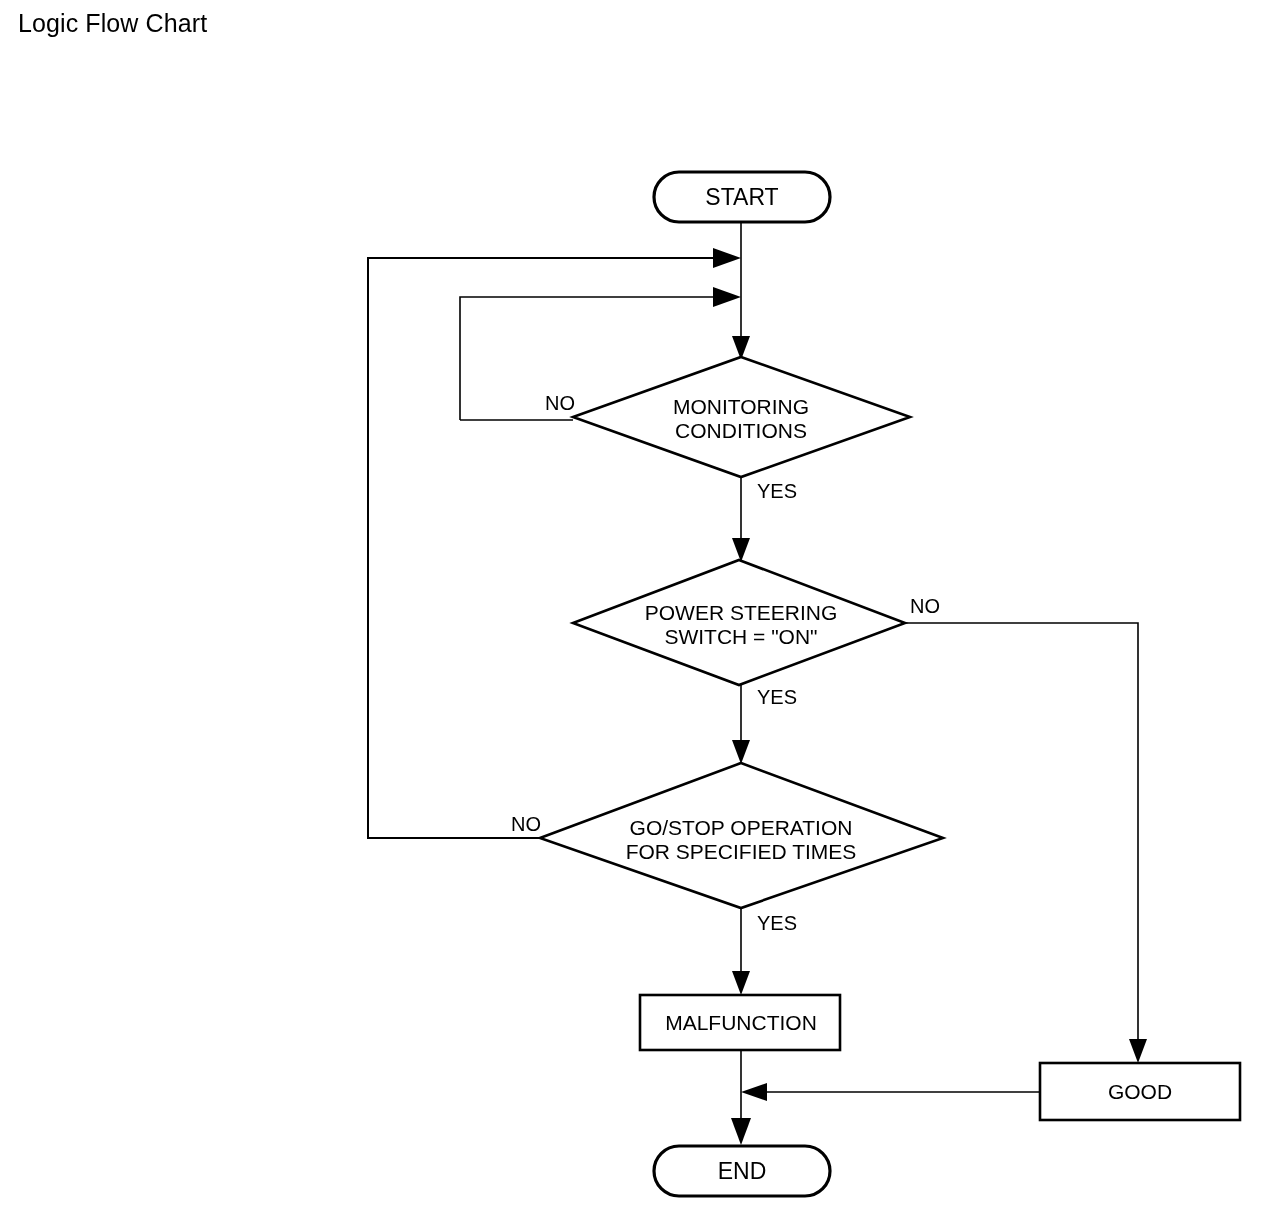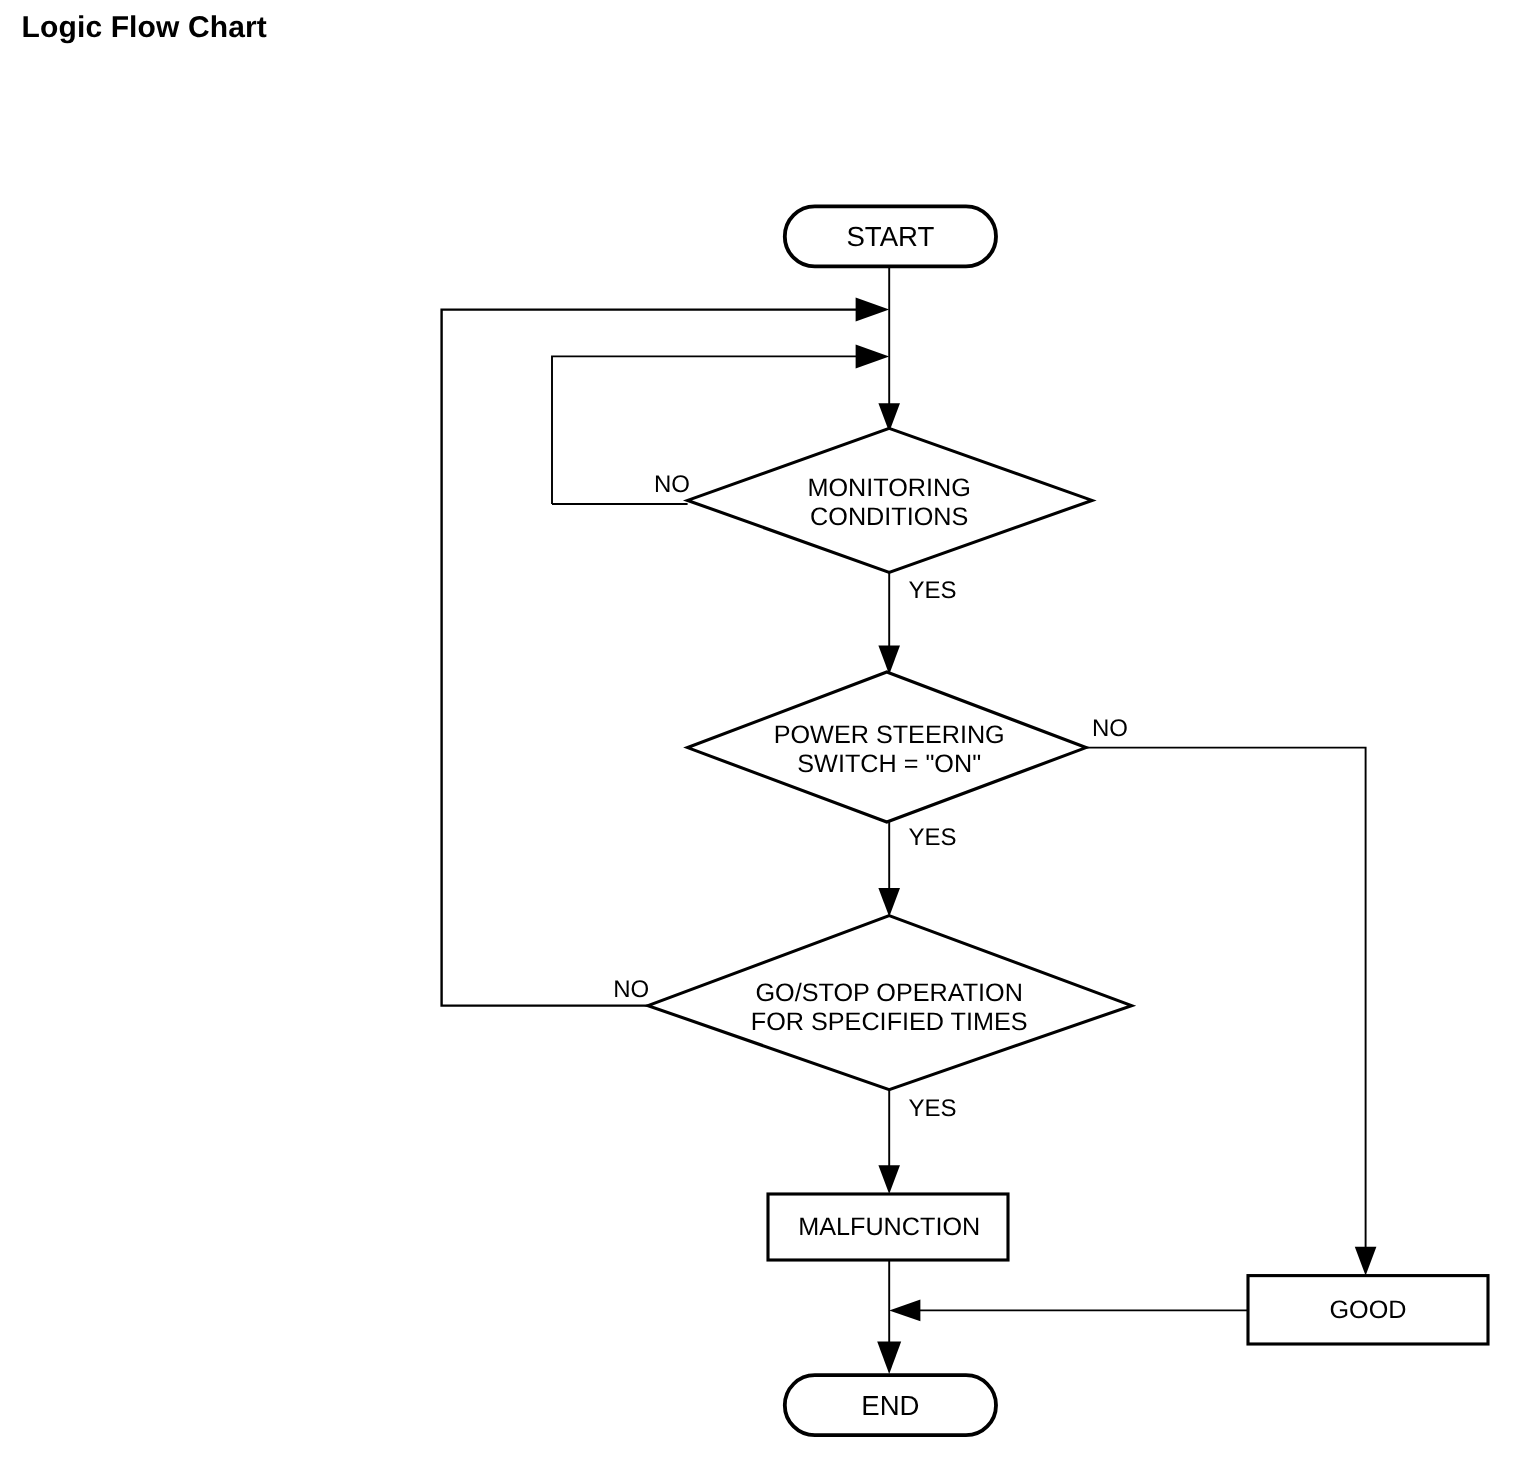--- a/index.html
+++ b/index.html
@@ -13,21 +13,21 @@
     font-family: "Liberation Sans", sans-serif;
     color: #000000;
     position: relative;
     overflow: hidden;
   }
   #page-title {
     position: absolute;
     left: 18px;
     top: 8px;
     font-size: 25px;
-    font-weight: bold;
+    font-weight: normal;
     letter-spacing: 0.1px;
     line-height: 30px;
     white-space: nowrap;
   }
   #flow-svg {
     position: absolute;
     left: 0;
     top: 0;
     width: 1264px;
     height: 1218px;

